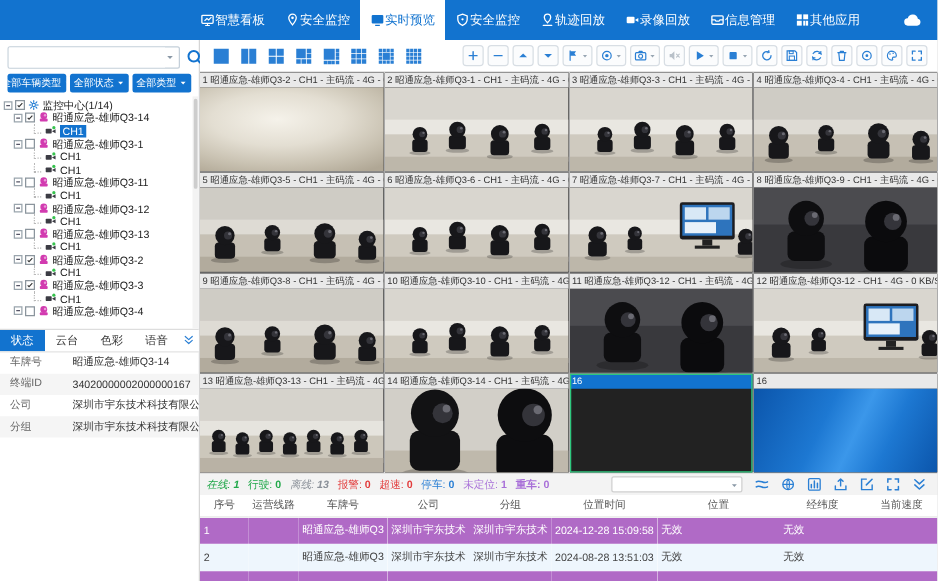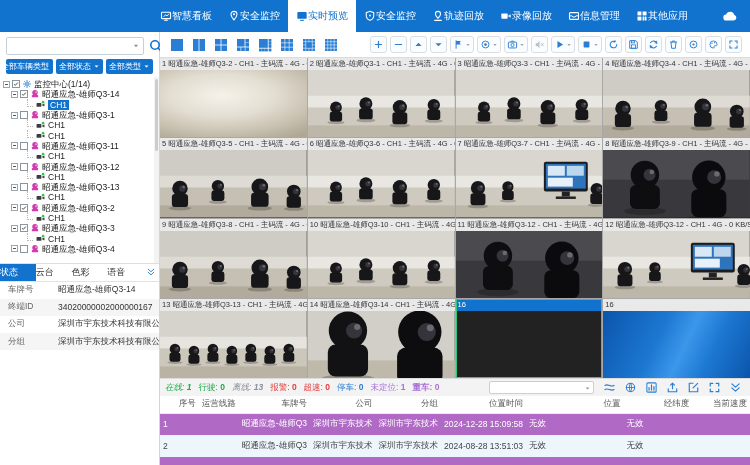--- a/index.html
+++ b/index.html
@@ -40,21 +40,21 @@
 .cbox{flex:0 0 8px;width:8px;height:8px;border:1px solid #8b959d;background:#fff;display:flex}
 .cbox svg{width:100%;height:100%}
 .elbow{flex:0 0 6px;width:6px;height:8px;border-left:1px dotted #b8b8b8;border-bottom:1px dotted #b8b8b8;margin-bottom:4px}
 .tree .ic.dev-ic{width:10px;height:10px;color:#d23bb0;flex:0 0 10px}
 .tree .ic.gear{width:10px;height:10px;color:#1273cf;flex:0 0 10px}
 .tree .ic.ch-ic{width:11px;height:9px;flex:0 0 11px}
 .ch-label.sel{background:#1273cf;color:#fff;padding:0 2px}
 .tree-scroll{position:absolute;right:0;top:0;bottom:0;width:5px;background:#f3f3f3}
 .tree-scroll .thumb{position:absolute;top:2px;left:1px;width:3px;height:72px;background:#cdcdcd;border-radius:2px}
 .side-tabs{flex:0 0 18px;display:flex;align-items:stretch;border-top:1px solid #ddd;background:#fff}
-.side-tab{flex:1;display:flex;align-items:center;font-size:9px;color:#333;cursor:pointer}
+.side-tab{flex:1;display:flex;align-items:center;justify-content:center;font-size:9px;color:#333;cursor:pointer}
 .side-tab.active{background:#1273cf;color:#fff}
 .side-collapse{flex:0 0 16px;display:flex;align-items:center;justify-content:center;color:#2a7fd4;cursor:pointer}
 .side-collapse .ic{width:10px;height:10px}
 .info{flex:1;overflow:hidden;border-top:1px solid #e3e3e3}
 .info-row{display:flex;align-items:center;height:17.2px}
 .info-row:nth-child(even){background:#f5f5f5}
 .info-label{flex:0 0 58px;padding-left:8px;color:#666;font-size:8.5px}
 .info-value{flex:1;color:#333;font-size:8.5px;white-space:nowrap;overflow:hidden}
 
 
@@ -87,21 +87,21 @@
 .counts{display:flex;gap:7px;white-space:nowrap}
 .count{font-size:8.5px}
 .sb-select{margin-left:auto;flex:0 0 105px;width:105px;height:13px;background:#fff;border:1px solid #cfcfcf;border-radius:2px;position:relative;cursor:pointer}
 .sb-select .ic{position:absolute;right:2px;top:2.5px;width:7px;height:7px;color:#8a98a6}
 .sb-icons{display:flex;gap:8px;color:#2a7fd4;padding:0 3px}
 .sb-icons .sbtn{width:13px;height:13px;display:flex;cursor:pointer;color:#2a7fd4;background:transparent;border:0;padding:0}
 .sb-icons .ic{width:13px;height:13px}
 
 .tablewrap{flex:0 0 69px;height:69px;overflow:hidden;background:#fff}
 table{border-collapse:collapse;table-layout:fixed}
-th{font-weight:normal;text-align:right;color:#555;font-size:8.5px;height:17px;padding:0 3px;background:#fff;border-bottom:1px solid #ececec;white-space:nowrap;overflow:hidden}
+th{font-weight:normal;text-align:center;color:#555;font-size:8.5px;height:17px;padding:0 3px;background:#fff;border-bottom:1px solid #ececec;white-space:nowrap;overflow:hidden}
 td{font-size:8.5px;height:22px;padding:0 3px;white-space:nowrap;overflow:hidden;color:#444}
 tr.sel td{background:#b06ac6;color:#fff}
 tr.alt td{background:#eef6fd}
 .ic{display:block}
 </style>
 </head>
 <body>
 
 <div class="app">
   <header class="navbar">

